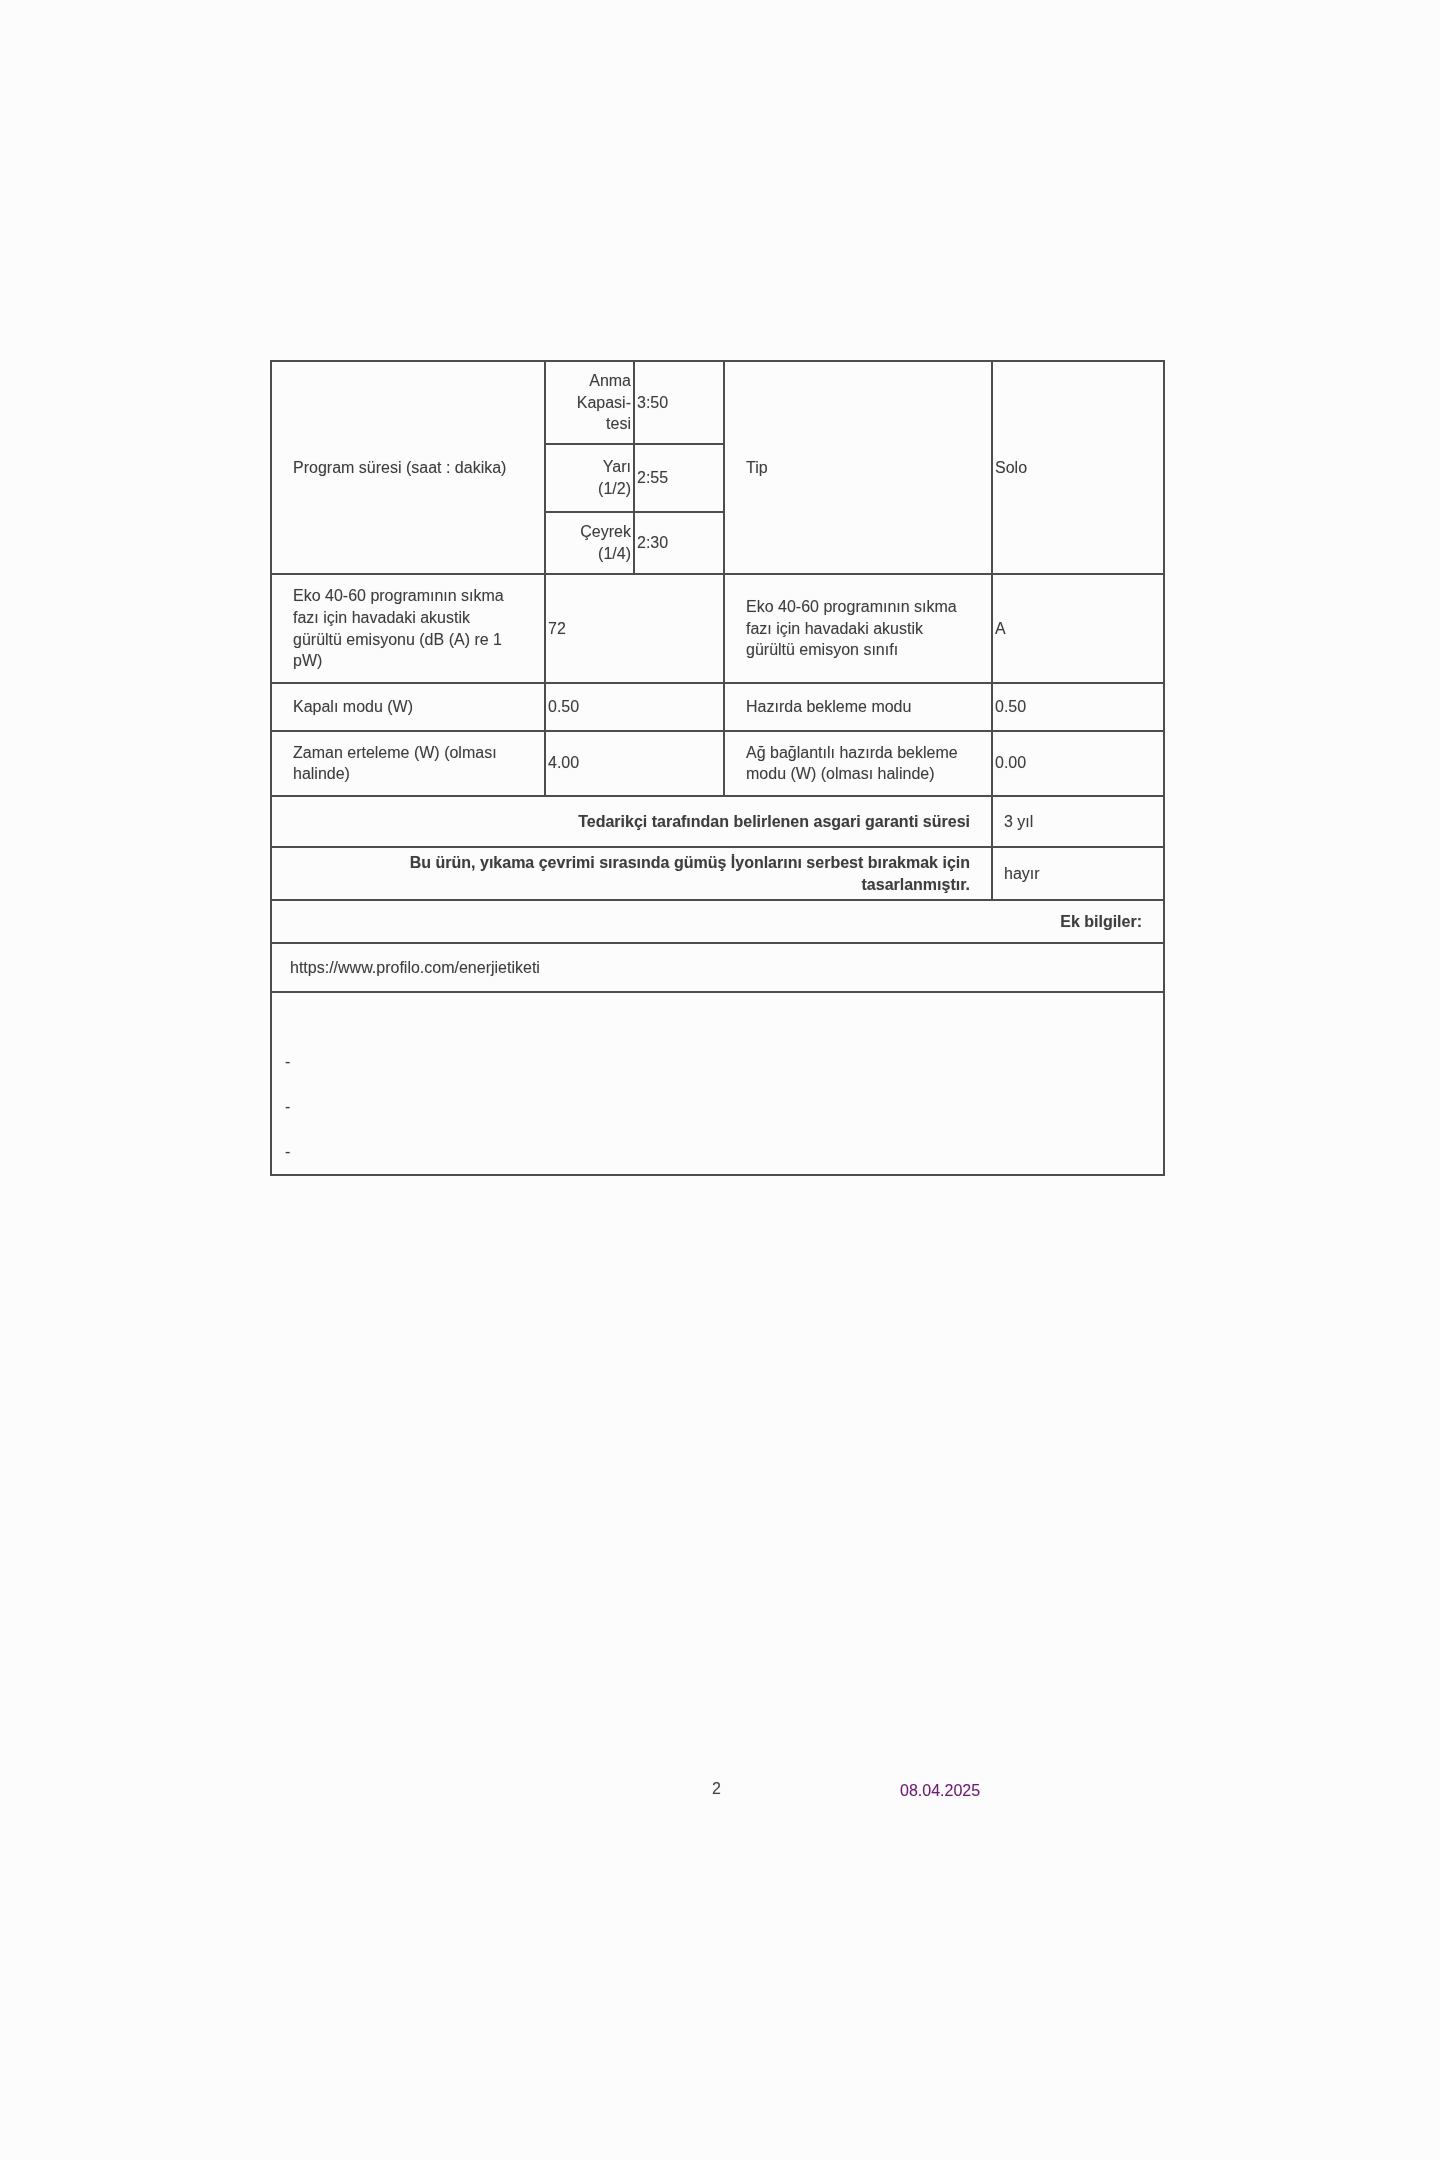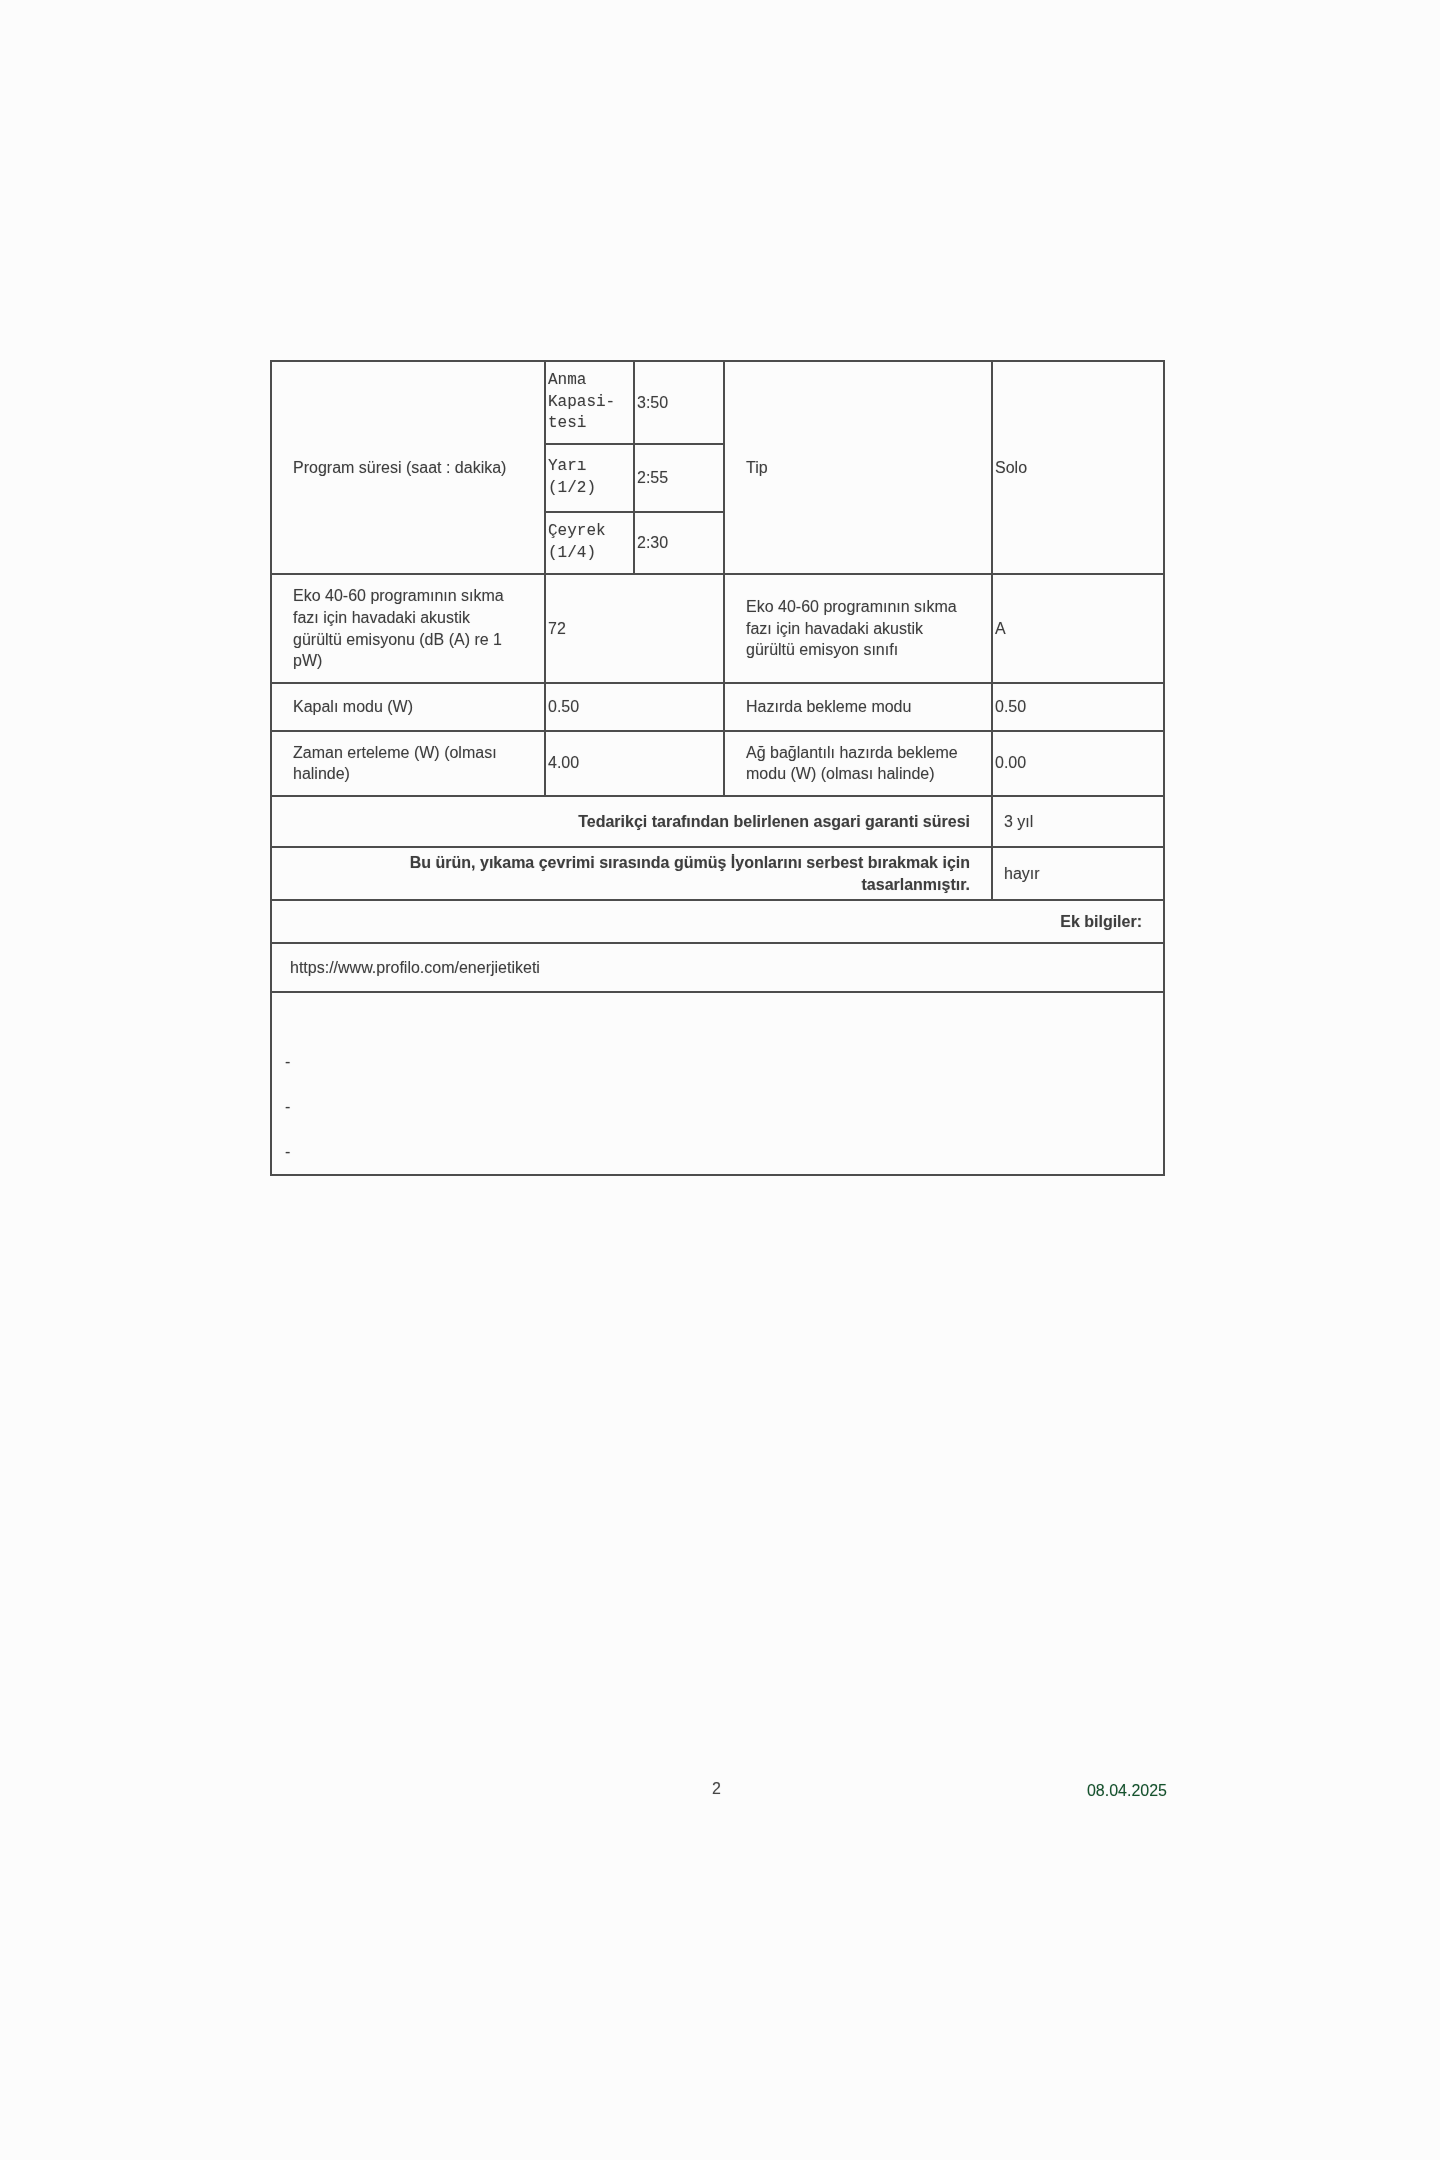--- a/index.html
+++ b/index.html
@@ -18,35 +18,35 @@
     font-size:16px;line-height:1.35;
     color:#3e3e3e;
     text-shadow:0 0 1px rgba(62,62,62,0.28);
   }
   table.fiche td{
     border:2px solid #4d4d4d;
     vertical-align:middle;
     overflow:hidden;
   }
   .lbl{padding:4px 21px;white-space:pre-line;text-align:left;}
-  .sub{text-align:left;white-space:pre-line;padding:2px 2px;font-family:Liberation Mono, monospace;}
+  .sub{text-align:right;white-space:pre-line;padding:2px 2px;}
   .val{padding:12px 2px;}
   .vleft{text-align:left;padding:14px 11px;}
   .b{font-weight:bold;text-align:right;}
   .url-cell{padding:4px 18px;text-align:left;}
   .dash-cell{vertical-align:top;padding:46px 0 0 13px;}
   .dash-cell .dash{height:45px;line-height:45px;}
   .footer-page{
     position:absolute;left:270px;top:1780px;width:893px;
     text-align:center;font-size:16px;color:#464646;
     text-shadow:0 0 1px rgba(62,62,62,0.28);
   }
   .footer-date{
     position:absolute;left:900px;top:1782px;width:267px;
-    text-align:right;font-size:16px;color:#14532d;
+    text-align:left;font-size:16px;color:#701a75;
     text-shadow:0 0 1px rgba(62,62,62,0.28);
   }
 </style>
 </head>
 <body>
 
 <div class="page">
 
   <table class="fiche">
     <colgroup>

